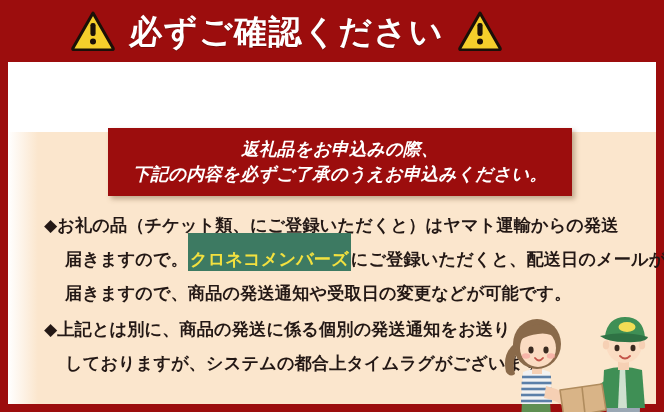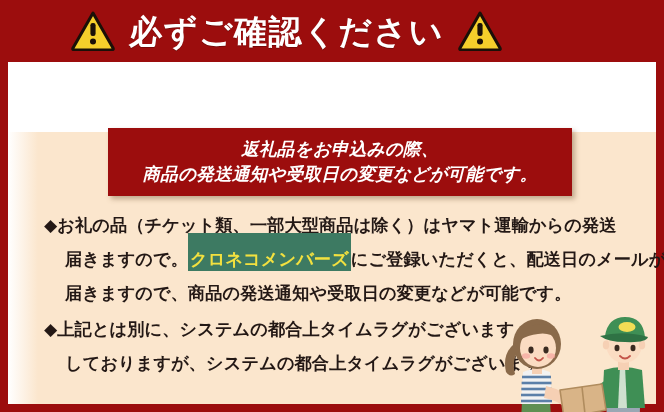--- a/index.html
+++ b/index.html
@@ -169,34 +169,34 @@
     </span>
   </div>
 
   <div id="frame">
 
     <div id="cream-left-fade"></div>
     <div id="cream"></div>
 
     <div id="notice">
       <div class="nline">返礼品をお申込みの際、</div>
-      <div class="nline">商品の発送通知や受取日の変更などが可能です。</div>
+      <div class="nline">下記の内容を必ずご了承のうえお申込みください。</div>
     </div>
 
     <div id="body-text">
 
 
       <div class="para">
-        <div class="tline"><span>◆</span><span>お礼の品（チケット類、一部大型商品は除く）はヤマト運輸からの発送</span></div>
+        <div class="tline"><span>◆</span><span>お礼の品（チケット類、にご登録いただくと）はヤマト運輸からの発送</span></div>
         <div class="tline indent"><span>届きますので。</span><span class="hl">クロネコメンバーズ</span><span>にご登録いただくと、配送日のメールが</span></div>
         <div class="tline indent"><span>届きますので、商品の発送通知や受取日の変更などが可能です。</span></div>
       </div>
 
       <div class="para">
-        <div class="tline"><span>◆</span><span>上記とは別に、システムの都合上タイムラグがございます</span></div>
+        <div class="tline"><span>◆</span><span>上記とは別に、商品の発送に係る個別の発送通知をお送り</span></div>
         <div class="tline indent"><span>しておりますが、システムの都合上タイムラグがございます</span></div>
 
       </div>
 
     </div>
 
     <div id="illus">
       <svg width="170" height="160" viewBox="0 0 170 160">
 
         <g>

